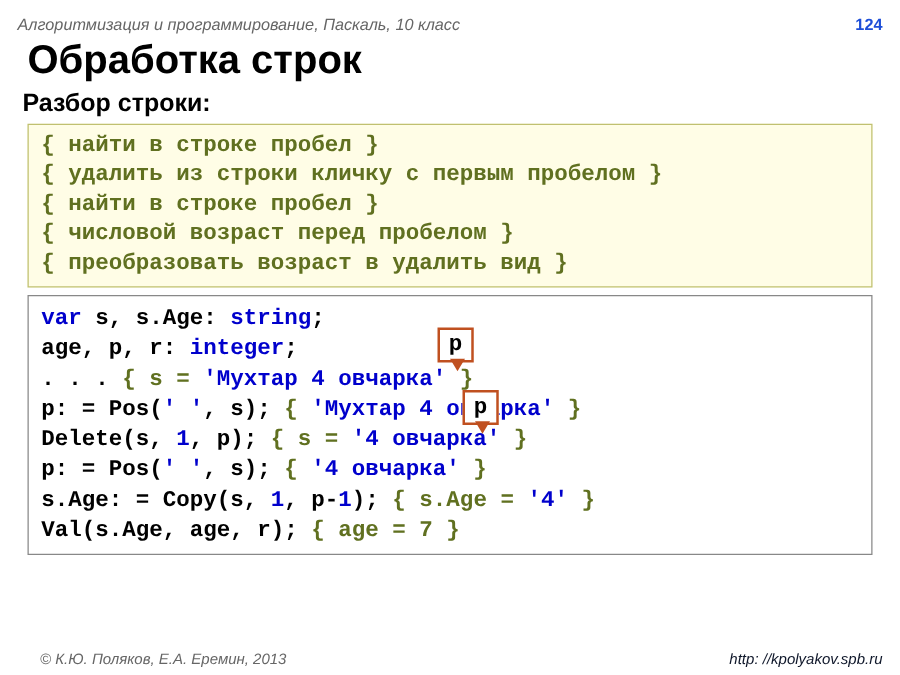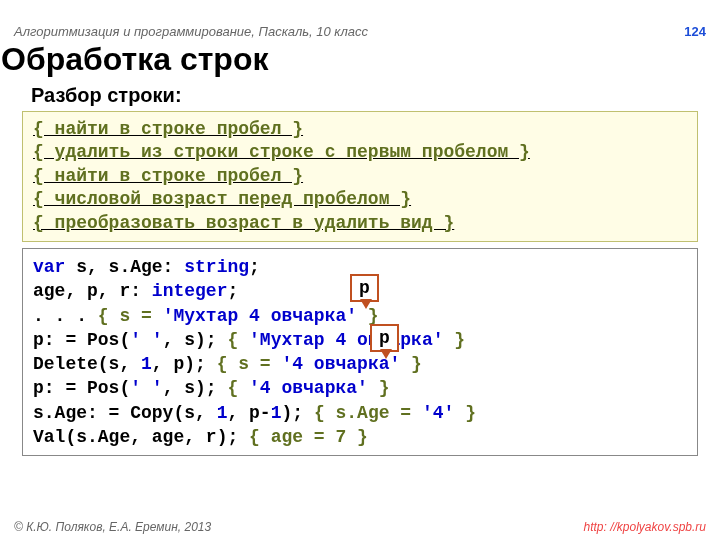--- a/index.html
+++ b/index.html
@@ -1,45 +1,45 @@
 <!DOCTYPE html>
 <html><head>
 <meta charset="utf-8">
 <style>
 body { margin:0; font-family:Arial,sans-serif; background:#fff; width:720px; height:540px; position:relative; box-sizing:border-box; }
-.header { padding:24px 14px 2px 14px; display:flex; justify-content:space-between; font-size:13px; font-style:italic; color:#666;gap:44px; }
+.header { padding:12px 14px 2px 14px; display:flex; justify-content:space-between; font-size:13px; font-style:italic; color:#666;gap:44px; }
 .page-num { font-weight:bold; font-style:normal; color:#1d4ed8; }
-.title { font-size:32px; font-weight:bold; padding:0 14px 4px 1px; }
-.sub { font-size:20px; font-weight:bold; padding:2px 18px;margin-left:13px; }
-.comment-box { margin:2px 22px 6px 22px; background:#fffde6; border:1px solid #c0c070; padding:6px 10px; font-family:'Courier New',monospace; font-size:18px; line-height:1.3; font-weight:bold;text-decoration:underline; }
+.title { font-size:32px; font-weight:bold; padding:0 14px 4px 22px; }
+.sub { font-size:20px; font-weight:bold; padding:2px 18px; }
+.comment-box { margin:2px 22px 6px 22px; background:#fffde6; border:1px solid #c0c070; padding:6px 10px; font-family:'Courier New',monospace; font-size:18px; line-height:1.3; font-weight:bold; }
 .comment-box .c { color:#607020; }
 .code-box { margin:2px 22px; background:#fff; border:1px solid #888; padding:6px 10px; font-family:'Courier New',monospace; font-size:18px; line-height:1.35; position:relative; }
 .code-box .kw { color:#0000cc; font-weight:bold; }
 .code-box .cm { color:#607020; font-weight:bold; }
 .code-box .bk { font-weight:bold; }
 .code-box .str { color:#0000cc; font-weight:bold;text-align:center; }
 .p-box { position:absolute; border:2px solid #c05020; background:#fff; font-family:'Courier New',monospace; font-weight:bold; font-size:18px; padding:0 7px; }
 .arrow { position:absolute; width:0; height:0; border-top:10px solid #c05020; border-left:6px solid transparent; border-right:6px solid transparent; }
-.footer { position:absolute; bottom:6px; left:0; right:0; padding:0 14px; display:flex; justify-content:space-between; font-size:12px; font-style:italic; color:#666; }
-.footer a { color:#ef4444; text-decoration:none; font-style:italic; }
+.footer { position:absolute; bottom:6px; left:18px; right:0; padding:0 14px; display:flex; justify-content:space-between; font-size:12px; font-style:italic; color:#666; }
+.footer a { color:#0f172a; text-decoration:none; font-style:italic; }
 </style>
 </head>
 <body>
 
 <div class="header">
   <span>Алгоритмизация и программирование, Паскаль, 10 класс</span>
   <span class="page-num">124</span>
 </div>
 
 <div class="title">Обработка строк</div>
 <div class="sub">Разбор строки:</div>
 
 <div class="comment-box">
   <div class="c">{ найти в строке пробел }</div>
-  <div class="c">{ удалить из строки строке с первым пробелом }</div>
+  <div class="c">{ удалить из строки кличку с первым пробелом }</div>
   <div class="c">{ найти в строке пробел }</div>
   <div class="c">{ числовой возраст перед пробелом }</div>
   <div class="c">{ преобразовать возраст в удалить вид }</div>
 </div>
 
 <div class="code-box">
   <div><span class="kw">var</span><span class="bk"> s, s.Age: </span><span class="kw">string</span><span class="bk">;</span></div>
   <div><span class="bk">    age, p, r: </span><span class="kw">integer</span><span class="bk">;</span></div>
   <div><span class="bk">. . . </span><span class="cm">{ s = </span><span class="str">'Мухтар 4 овчарка'</span><span class="cm"> }</span></div>
   <div><span class="bk">p: = Pos(</span><span class="str">' '</span><span class="bk">, s); </span><span class="cm">{ </span><span class="str">'Мухтар 4 овчарка'</span><span class="cm"> }</span></div>

